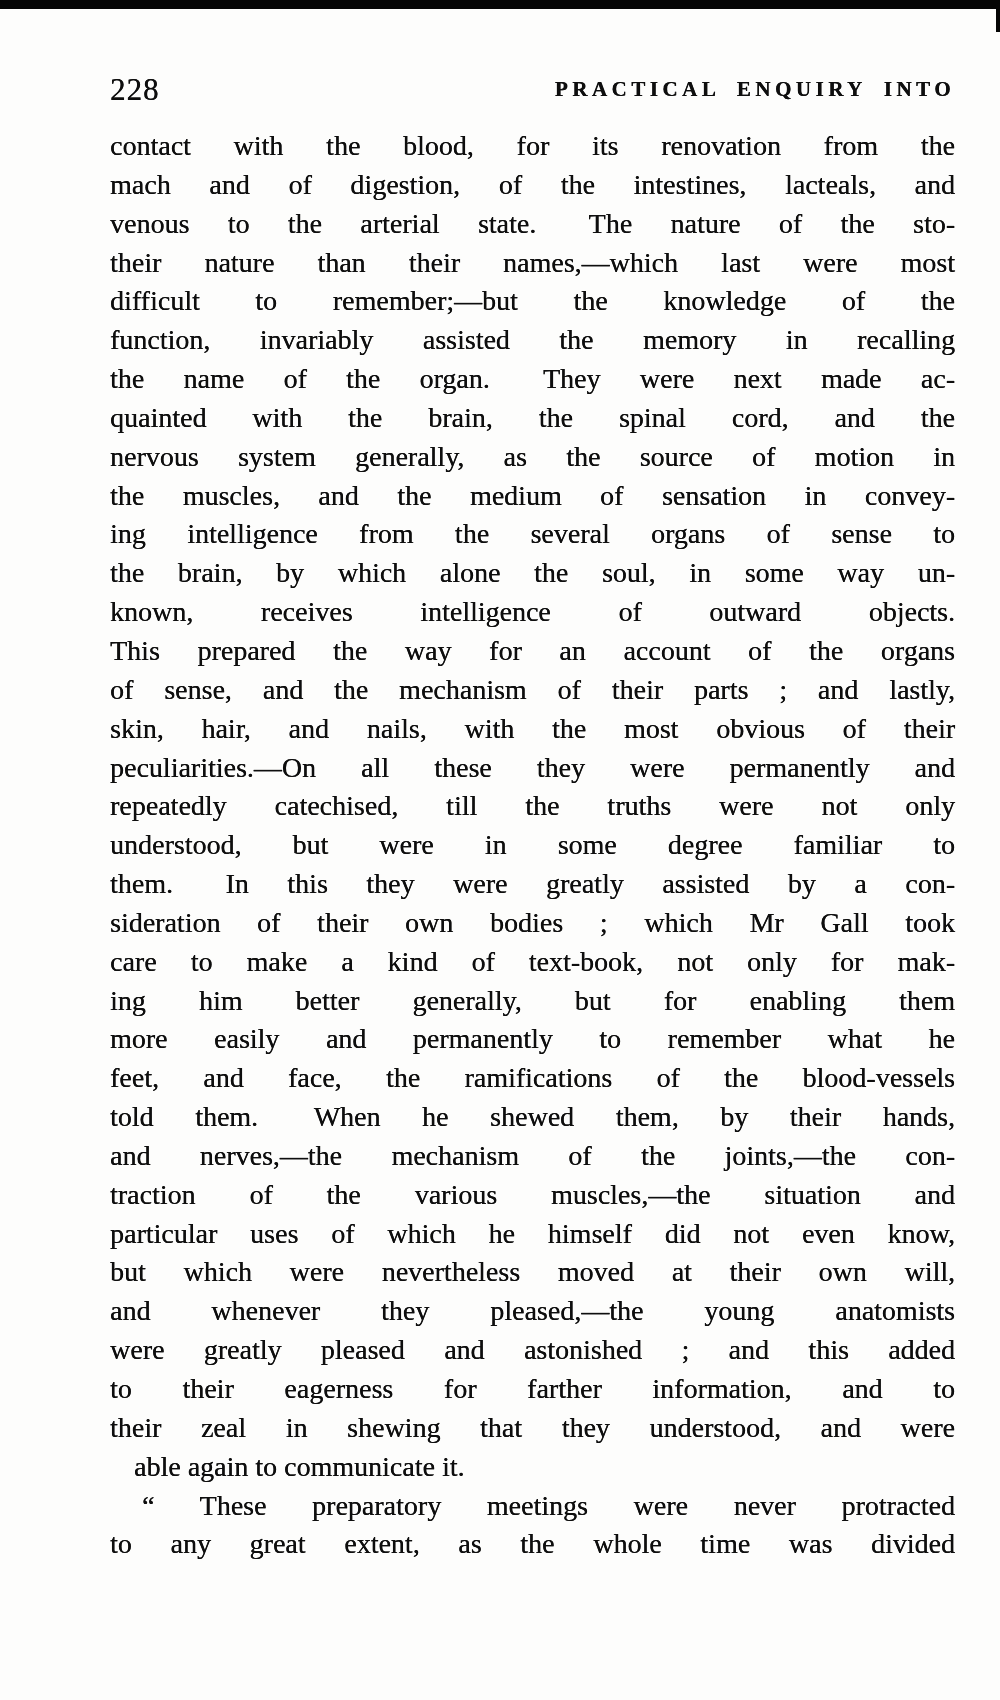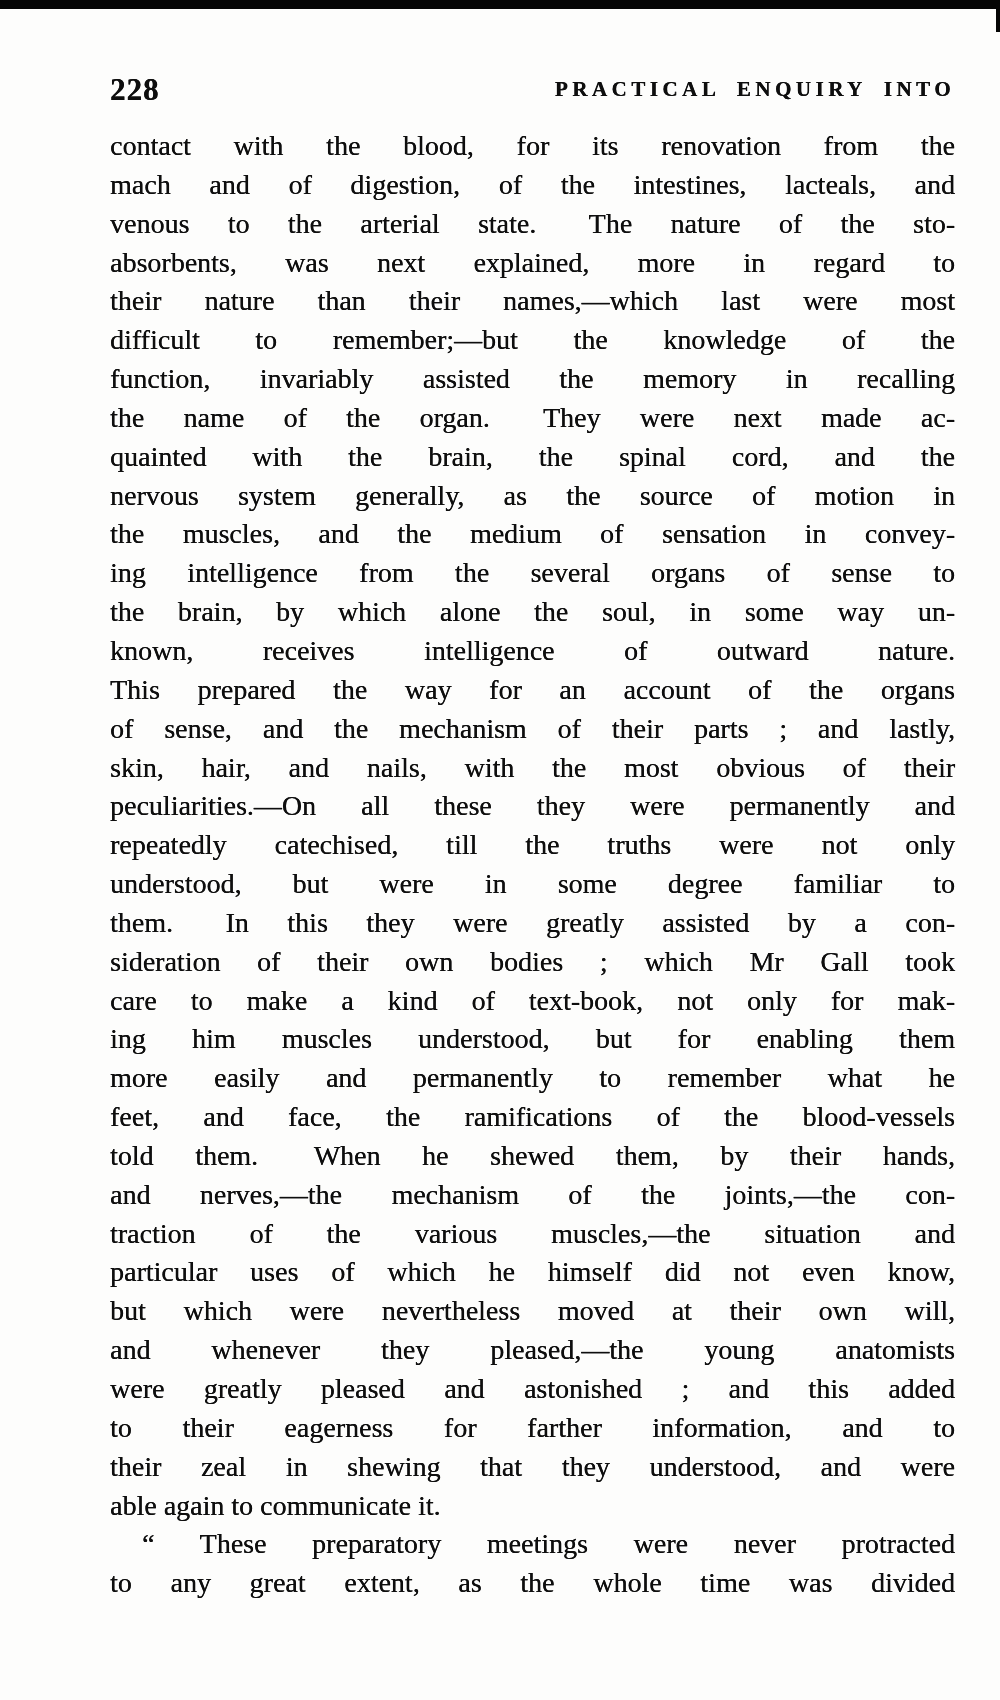--- a/index.html
+++ b/index.html
@@ -35,21 +35,21 @@
     top: 72px;
     left: 110px;
     width: 845px;
     height: 36px;
   }
   .page-number {
     position: absolute;
     left: 0;
     top: 0;
     font-size: 31px;
-    font-weight: 700;
+    font-weight: 400;
     letter-spacing: 1px;
     text-shadow: 0.3px 0 0 currentColor;
   }
   .running-title {
     position: absolute;
     left: 0; right: 0;
     top: 5px;
     text-align: right;
     font-size: 21px;
     font-weight: 700;
@@ -68,20 +68,21 @@
   }
   .line {
     text-align: justify;
     text-align-last: justify;
     text-justify: inter-word;
     white-space: normal;
   }
   .line.nojust {
     text-align: right;
     text-align-last: left;
+    margin-left: 24px;
   }
   .line.indent {
     text-indent: 32px;
   }
 </style>
 </head>
 <body>
 
 <div class="page">
   <div class="scan-top-bar"></div>
@@ -89,41 +90,40 @@
 
   <header class="header">
     <span class="page-number">228</span>
     <span class="running-title">PRACTICAL ENQUIRY INTO</span>
   </header>
 
   <main class="body-text">
       <div class="line">contact with the blood, for its renovation from the</div>
       <div class="line">mach and of digestion, of the intestines, lacteals, and</div>
       <div class="line">venous to the arterial state.  The nature of the sto-</div>
-      <div class="line">absorbents, was next explained, more in regard to</div>
       <div class="line">their nature than their names,—which last were most</div>
       <div class="line">difficult to remember;—but the knowledge of the</div>
       <div class="line">function, invariably assisted the memory in recalling</div>
       <div class="line">the name of the organ.  They were next made ac-</div>
       <div class="line">quainted with the brain, the spinal cord, and the</div>
       <div class="line">nervous system generally, as the source of motion in</div>
       <div class="line">the muscles, and the medium of sensation in convey-</div>
       <div class="line">ing intelligence from the several organs of sense to</div>
       <div class="line">the brain, by which alone the soul, in some way un-</div>
-      <div class="line">known, receives intelligence of outward nature.</div>
+      <div class="line">known, receives intelligence of outward objects.</div>
       <div class="line">This prepared the way for an account of the organs</div>
       <div class="line">of sense, and the mechanism of their parts ; and lastly,</div>
       <div class="line">skin, hair, and nails, with the most obvious of their</div>
       <div class="line">peculiarities.—On all these they were permanently and</div>
       <div class="line">repeatedly catechised, till the truths were not only</div>
       <div class="line">understood, but were in some degree familiar to</div>
       <div class="line">them.  In this they were greatly assisted by a con-</div>
       <div class="line">sideration of their own bodies ; which Mr Gall took</div>
       <div class="line">care to make a kind of text-book, not only for mak-</div>
-      <div class="line">ing him muscles understood, but for enabling them</div>
+      <div class="line">ing him better generally, but for enabling them</div>
       <div class="line">more easily and permanently to remember what he</div>
       <div class="line">feet, and face, the ramifications of the blood-vessels</div>
       <div class="line">told them.  When he shewed them, by their hands,</div>
       <div class="line">and nerves,—the mechanism of the joints,—the con-</div>
       <div class="line">traction of the various muscles,—the situation and</div>
       <div class="line">particular uses of which he himself did not even know,</div>
       <div class="line">but which were nevertheless moved at their own will,</div>
       <div class="line">and whenever they pleased,—the young anatomists</div>
       <div class="line">were greatly pleased and astonished ; and this added</div>
       <div class="line">to their eagerness for farther information, and to</div>

